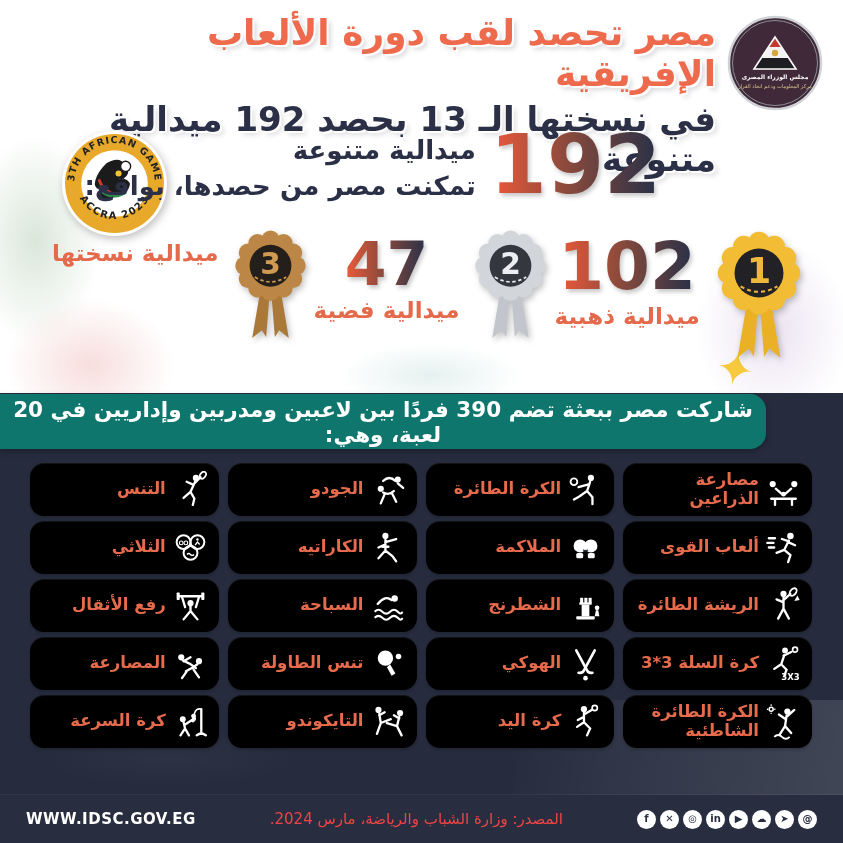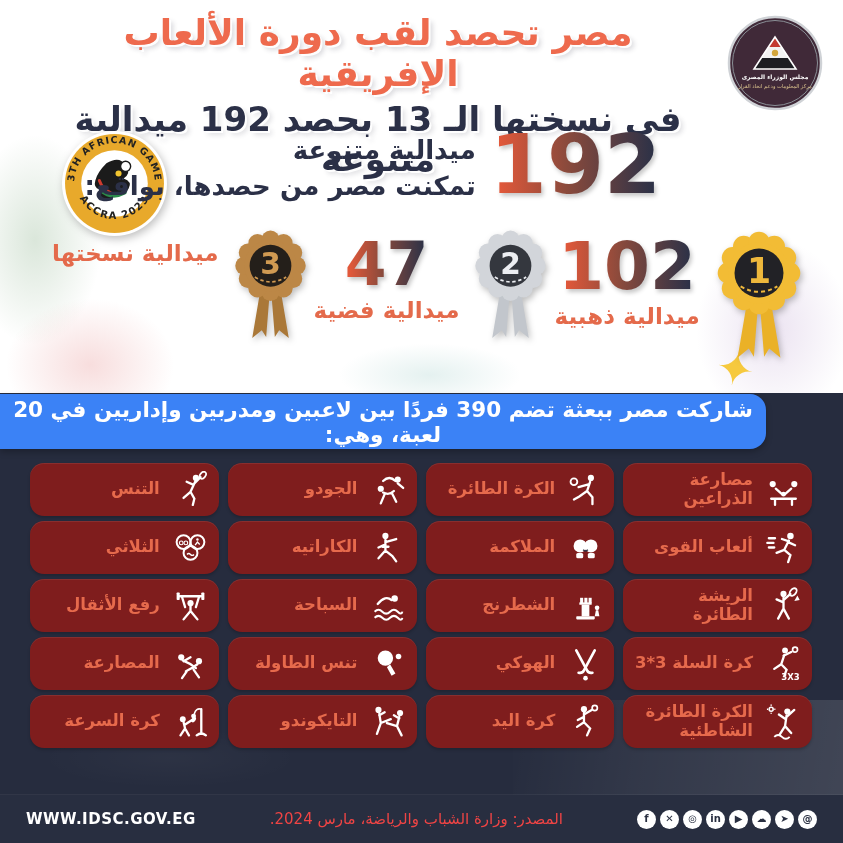--- a/index.html
+++ b/index.html
@@ -8,21 +8,21 @@
 
   
   .blob{position:absolute;border-radius:50%;pointer-events:none;}
   .blob-green{left:-60px;top:90px;width:190px;height:300px;background:radial-gradient(closest-side,rgba(150,185,150,.35),transparent 70%);}
   .blob-pink{left:-30px;top:270px;width:240px;height:190px;background:radial-gradient(closest-side,rgba(232,150,150,.32),transparent 70%);}
   .blob-lav{right:-40px;top:200px;width:220px;height:260px;background:radial-gradient(closest-side,rgba(185,155,205,.28),transparent 70%);}
   .blob-teal{left:300px;top:330px;width:260px;height:90px;background:radial-gradient(closest-side,rgba(150,200,195,.25),transparent 70%);}
   .star-deco{position:absolute;right:88px;top:346px;font-size:46px;color:#f6c93e;transform:rotate(12deg);line-height:1;}
 
   
-  .title-block{position:absolute;left:40px;top:12px;width:676px;text-align:center;}
+  .title-block{position:absolute;left:40px;top:12px;width:676px;text-align:right;}
   .title-l1{font-size:36px;font-weight:bold;color:#ee6a4d;direction:rtl;
             text-shadow:2px 2px 0 rgba(255,255,255,.95),4px 4px 5px rgba(40,40,60,.18);}
   .title-l2{font-size:34px;font-weight:bold;color:#2b3047;direction:rtl;margin-top:5px;
             text-shadow:2px 2px 0 rgba(255,255,255,.95),4px 4px 5px rgba(40,40,60,.15);}
   .cabinet-logo{position:absolute;right:20px;top:15px;width:96px;height:96px;}
 
   .games-logo{position:absolute;left:61px;top:130px;width:107px;height:107px;filter:drop-shadow(2px 3px 4px rgba(0,0,0,.25));}
 
   
   .summary{position:absolute;top:126px;right:182px;display:flex;align-items:flex-start;gap:14px;}
@@ -53,30 +53,30 @@
   .num-t{font-size:34px;font-weight:bold;}
 
   
   .dark-area{position:absolute;top:393px;left:0;right:0;bottom:0;background:#262c3e;}
   .dark-watermark{position:absolute;bottom:48px;right:0;width:330px;height:95px;
      background:linear-gradient(100deg,transparent 0%,rgba(255,255,255,.06) 40%,rgba(255,255,255,.12) 100%);}
   .dark-watermark2{position:absolute;bottom:55px;left:40px;width:260px;height:60px;border-radius:50%;
      background:radial-gradient(closest-side,rgba(255,255,255,.03),transparent);}
 
   
-  .banner{position:absolute;top:394px;left:0;width:766px;height:55px;background:#3b82f6;
+  .banner{position:absolute;top:394px;left:0;width:766px;height:55px;background:#0f766e;
     border-radius:0 16px 16px 0;display:flex;align-items:center;justify-content:center;z-index:3;
     box-shadow:0 3px 6px rgba(0,0,0,.25);}
   .banner-text{color:#ffffff;font-weight:bold;font-size:21.5px;direction:rtl;text-align:center;}
 
   
   .sports-grid{position:absolute;top:70px;left:30px;right:31px;direction:rtl;display:grid;
     grid-template-columns:repeat(4,1fr);column-gap:9px;row-gap:5px;}
-  .sport-card{height:53px;background:#7f1d1d;border-radius:14px;display:flex;align-items:center;
-    gap:12px;padding:0 10px;box-shadow:inset 0 1px 0 rgba(255,255,255,.08),0 2px 3px rgba(0,0,0,.18);}
+  .sport-card{height:53px;background:#000000;border-radius:14px;display:flex;align-items:center;
+    gap:6px;padding:0 10px;box-shadow:inset 0 1px 0 rgba(255,255,255,.08),0 2px 3px rgba(0,0,0,.18);}
   .sport-icon{width:37px;height:37px;flex:0 0 auto;}
   .sport-label{color:#e66a4c;font-weight:bold;font-size:16.5px;line-height:1.12;text-align:right;direction:rtl;}
 
   
   .footer{position:absolute;bottom:0;left:0;right:0;height:48px;background:#282e40;display:flex;
     align-items:center;justify-content:space-between;padding:0 26px;z-index:4;
     box-shadow:0 -1px 0 rgba(255,255,255,.05);text-align:right;}
   .website{color:#ffffff;font-weight:bold;font-size:15px;letter-spacing:.5px;}
   .source{color:#ef4444;font-size:15px;direction:rtl;}
   .social-row{display:flex;gap:4px;align-items:center;}

